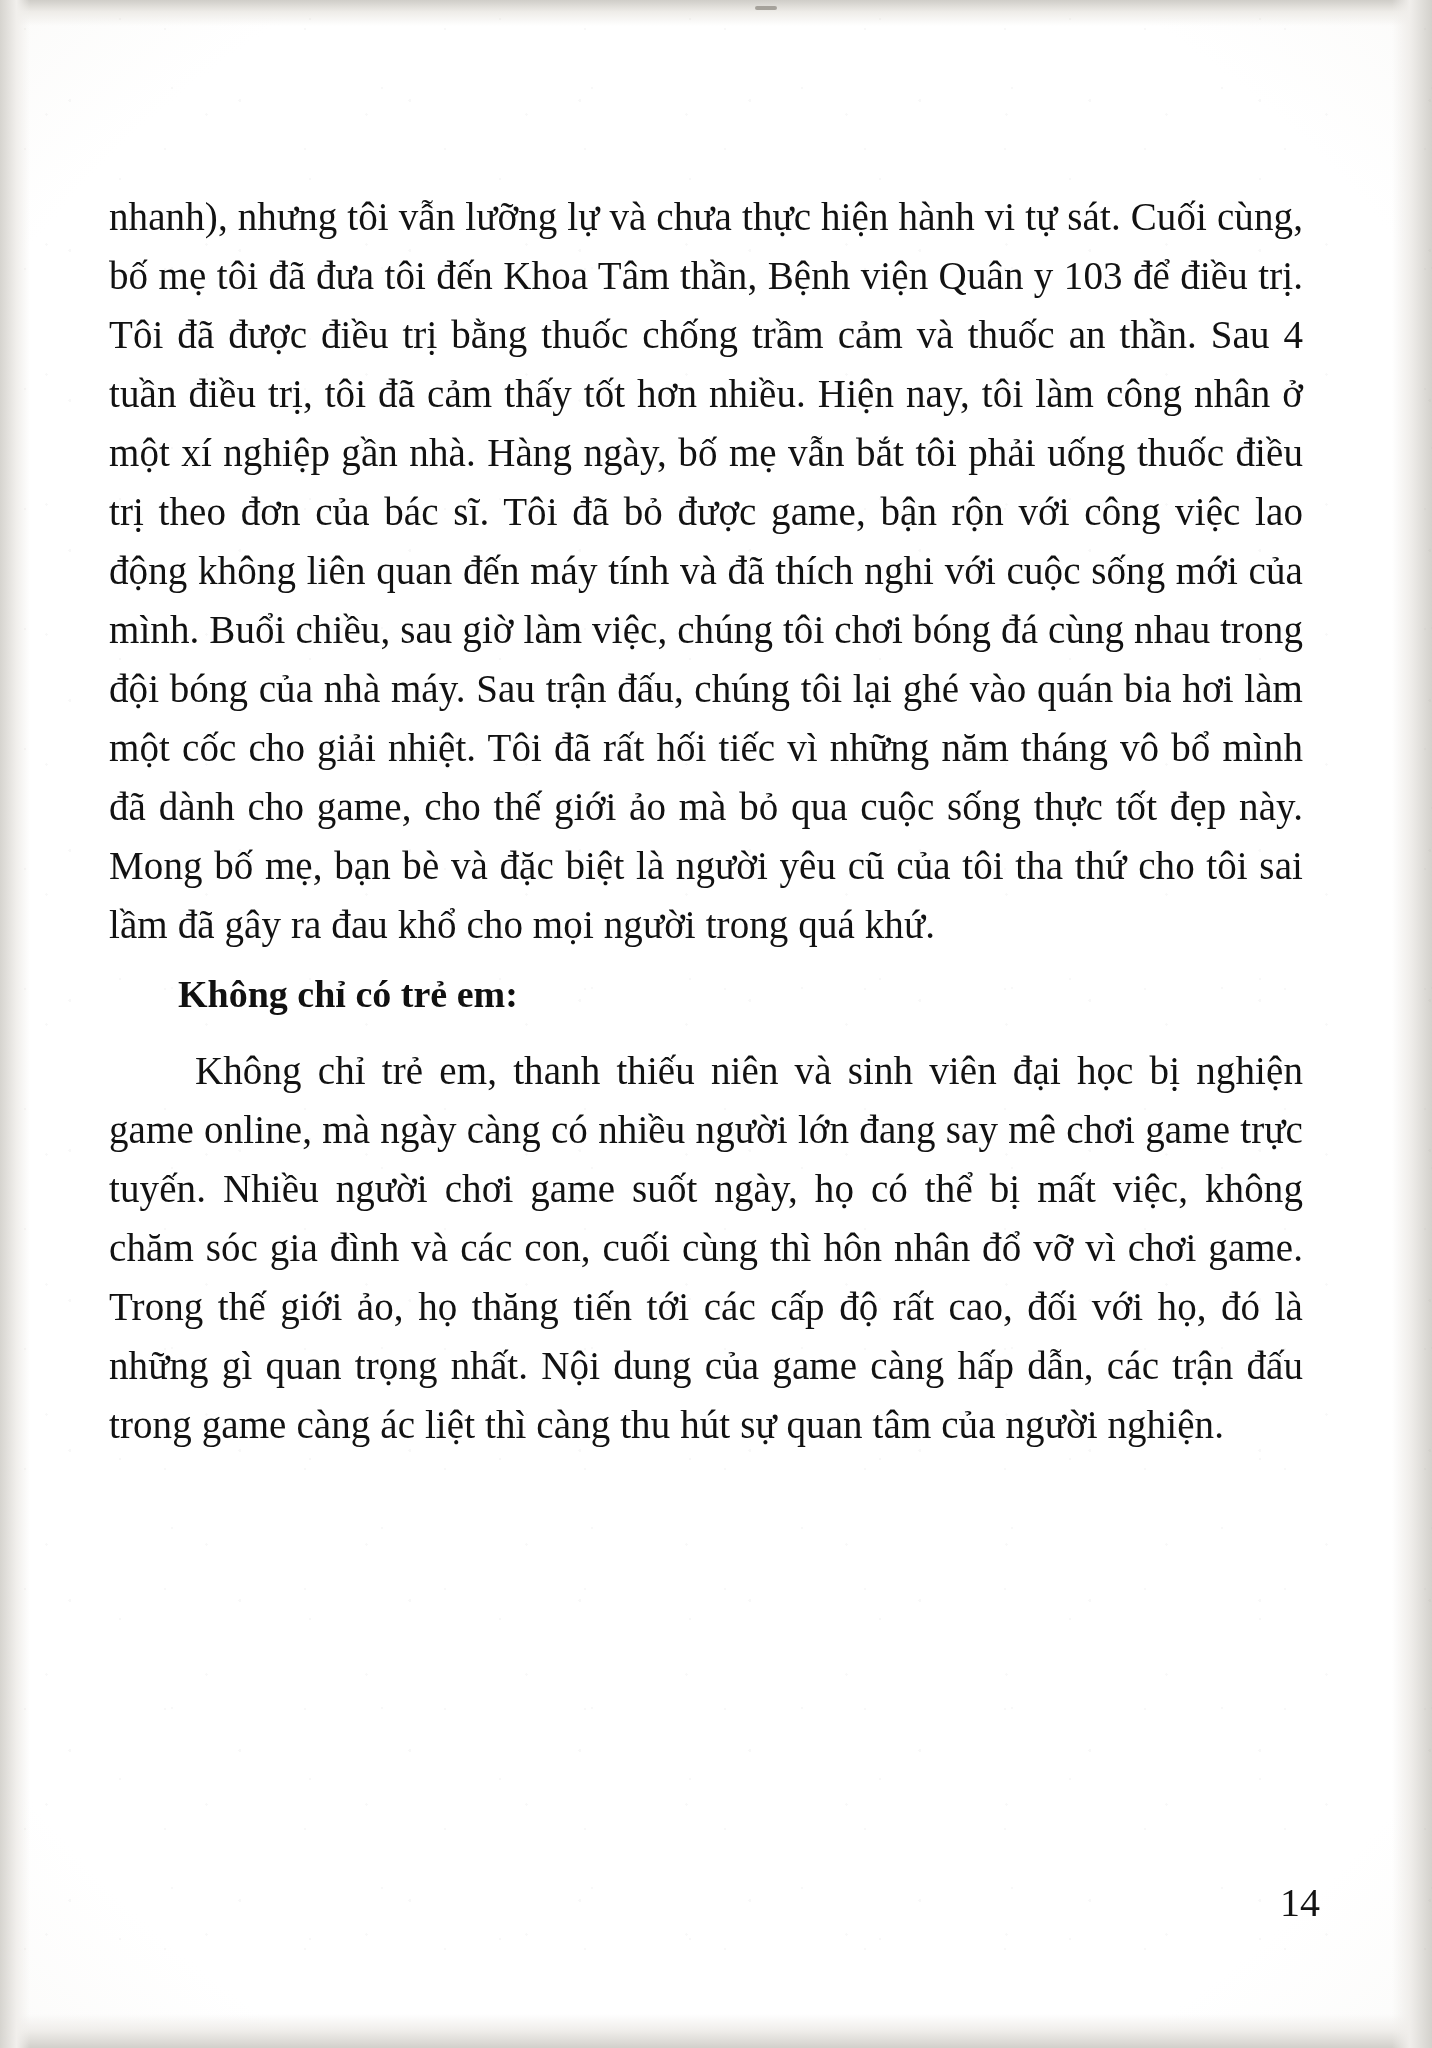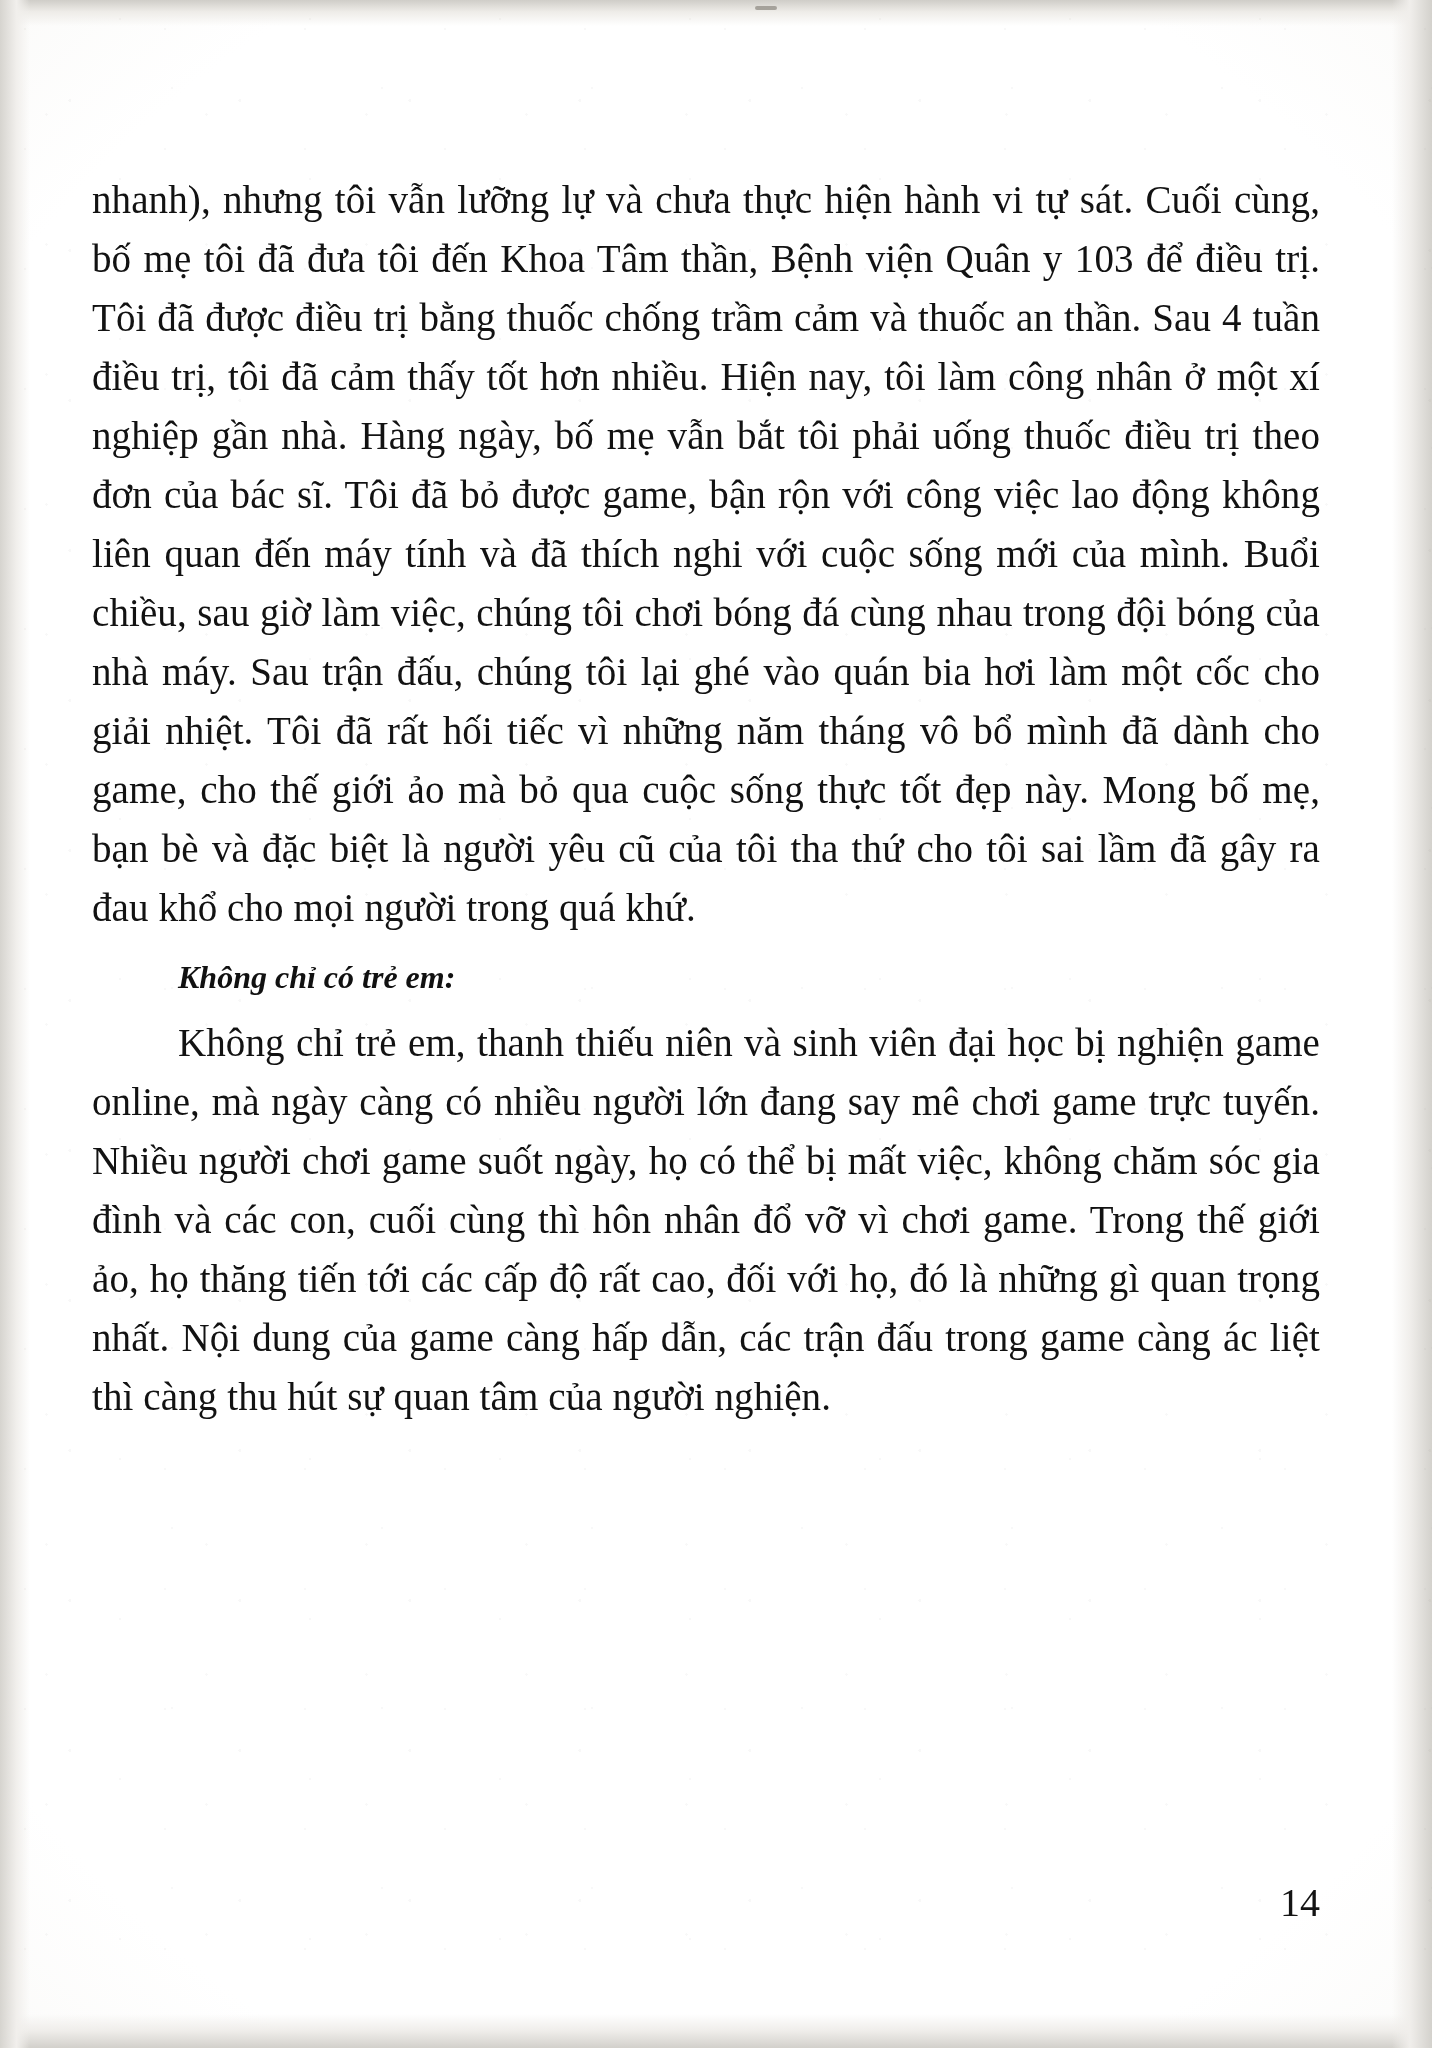--- a/index.html
+++ b/index.html
@@ -56,35 +56,34 @@
     width: 1228px;
   }
 
   .body-text {
     font-family: "Liberation Serif", "DejaVu Serif", serif;
     font-size: 39px;
     line-height: 59px;
     color: #121212;
     text-align: justify;
     text-justify: inter-word;
-    margin: 0;
+    margin: 17px;
     letter-spacing: .1px;
     font-weight: 500;
     -webkit-font-smoothing: none;
   }
 
   .para-first {
     margin-bottom: 6px;
   }
 
   .subheading {
     font-family: "Liberation Serif", "DejaVu Serif", serif;
-    font-style: italic;
     font-weight: 700;
-    font-size: 32px;
+    font-size: 38px;
     line-height: 60px;
     color: #111111;
     margin: 10px 0 6px 0;
     text-indent: 86px;
   }
 
   .para-indent {
     text-indent: 86px;
   }
 

